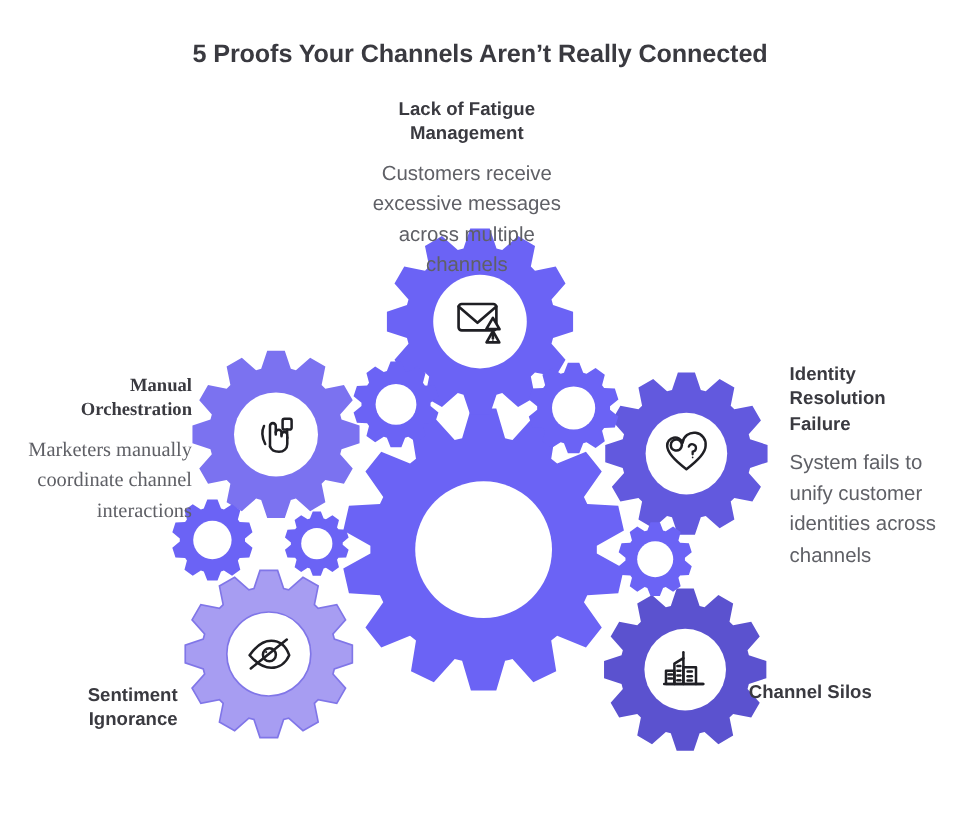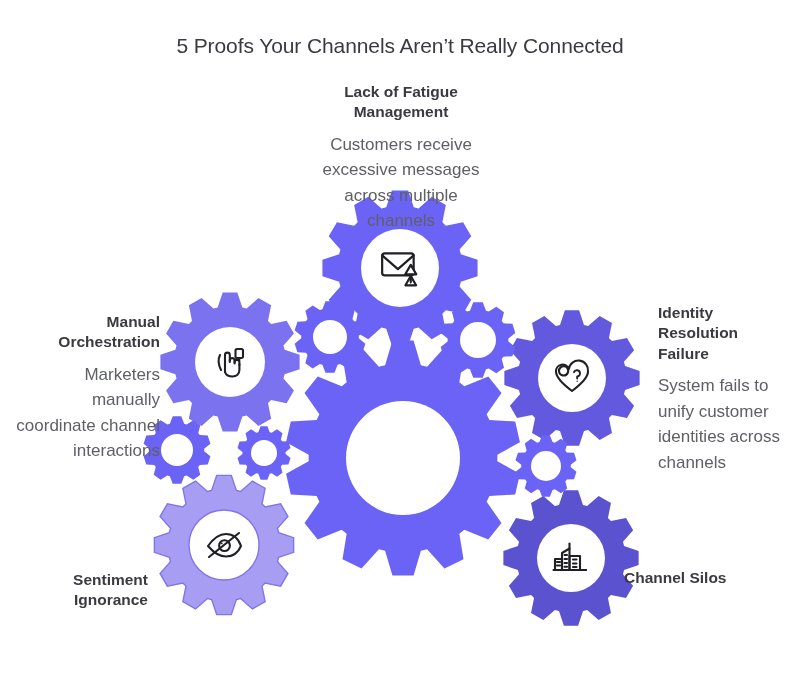--- a/index.html
+++ b/index.html
@@ -16,21 +16,21 @@
     color: #3c3c43;
   }
 
   #page-title {
     position: absolute;
     left: 0;
     top: 34px;
     width: 800px;
     text-align: center;
     font-size: 21px;
-    font-weight: normal;
+    font-weight: bold;
     letter-spacing: -0.1px;
     color: #3a3a40;
   }
 
   
   #gear-stage {
     position: absolute;
     left: 0;
     top: 0;
     width: 800px;
@@ -55,22 +55,22 @@
     font-size: 17px;
     line-height: 1.5;
     color: #5f6066;
     margin: 0;
   }
 
   .align-center { text-align: center; }
   .align-right  { text-align: right; }
   .align-left   { text-align: left; }
 
-  #callout-fatigue   { left: 315px; top: 82px;  width: 172px; }
-  #callout-manual    { left: 12px;  top: 312px; width: 148px; }
+  #callout-fatigue   { left: 303px; top: 82px;  width: 172px; }
+  #callout-manual    { left: 12px;  top: 312px; width: 148px; font-family: Liberation Serif, serif; }
   #callout-identity  { left: 658px; top: 303px; width: 132px; }
   #callout-sentiment { left: 0;  top: 570px; width: 148px; }
   #callout-silos     { left: 624px; top: 568px; width: 150px; }
 </style>
 </head>
 <body style="background: rgb(255, 255, 255);">
 
 <div id="page-title">5 Proofs Your Channels Aren’t Really Connected</div>
 
 <div id="gear-stage">

